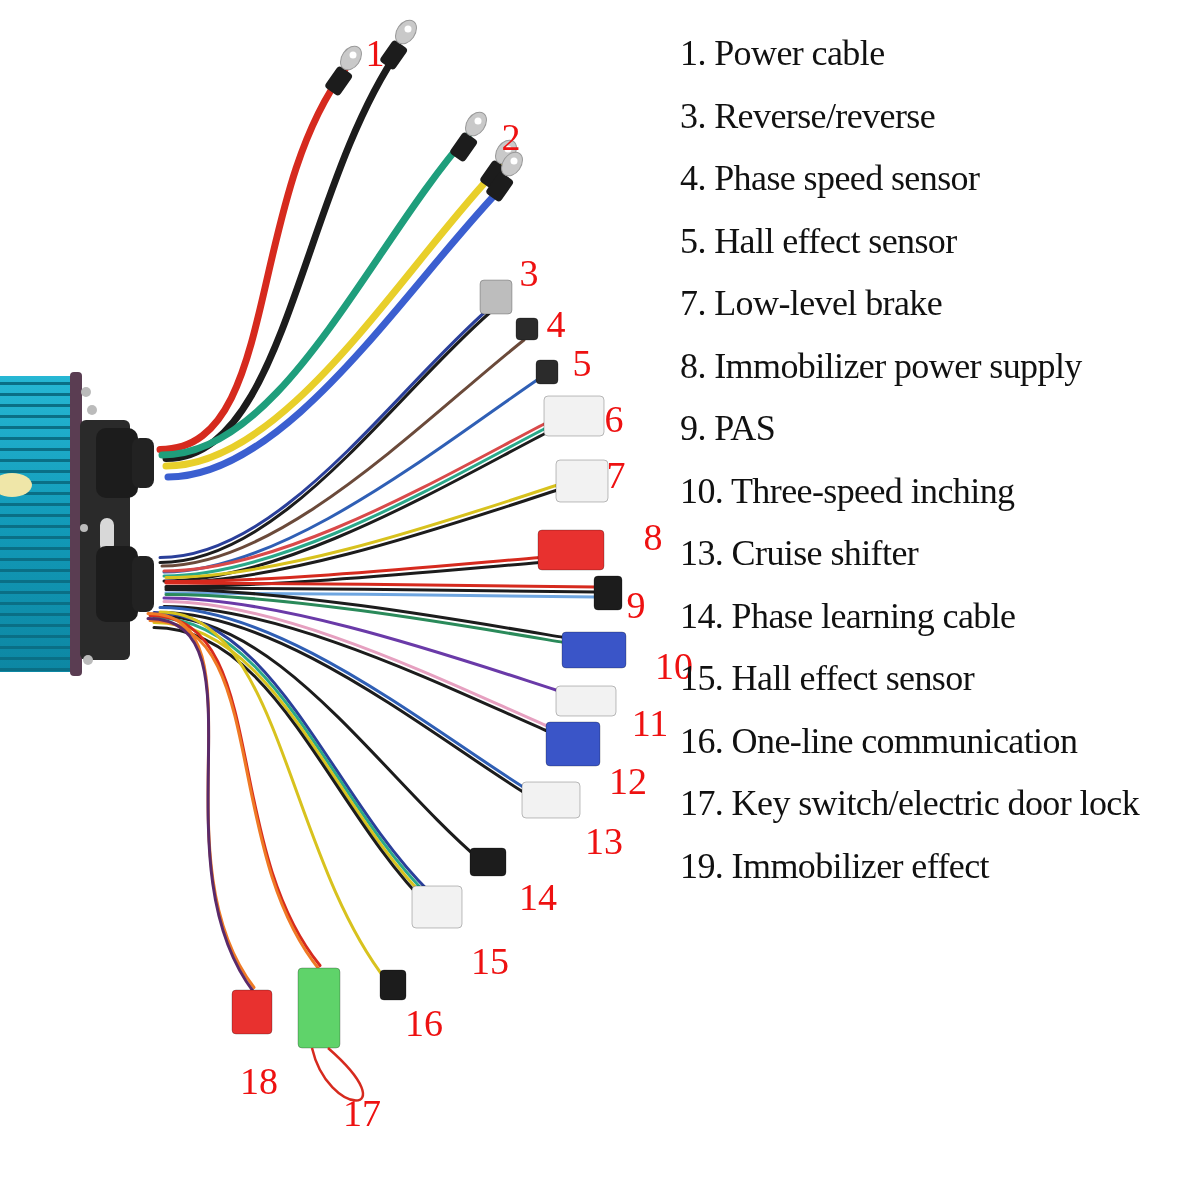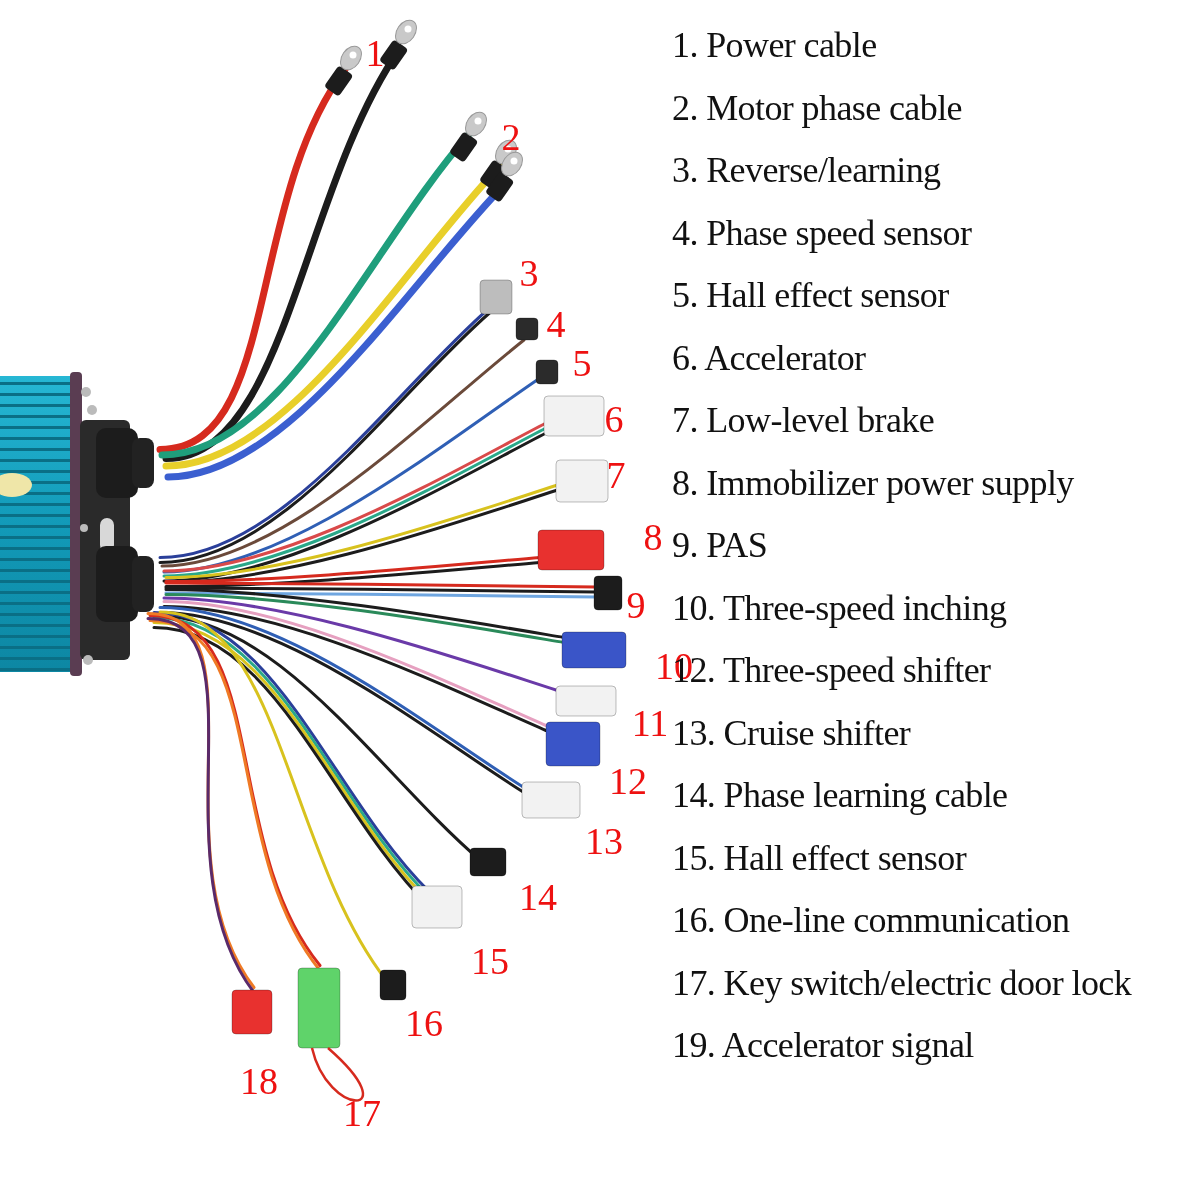--- a/index.html
+++ b/index.html
@@ -1,18 +1,18 @@
 <!DOCTYPE html>
 <html><head>
 <meta charset="utf-8">
 <style>
   html, body { margin: 0; padding: 0; background: #ffffff; }
   body { width: 1200px; height: 1200px; position: relative; overflow: hidden; font-family: "DejaVu Serif", serif; }
   #scene { position: absolute; left: 0; top: 0; width: 1200px; height: 1200px; }
-  .legend { position: absolute; left: 668px; top: 18px; margin: 4px; padding: 0; list-style: none; }
+  .legend { position: absolute; left: 668px; top: 18px; margin: 12px; padding: 0; list-style: none; }
   .legend li { height: 62.5px; line-height: 46px; font-family: "Liberation Serif", serif; font-size: 36px; color: #111111; white-space: nowrap; letter-spacing: -0.6px; }
   .callout { font-family: "Liberation Serif", serif; font-size: 38px; fill: #ee1111; }
 </style>
 </head>
 <body>
 
 <svg id="scene" viewBox="0 0 1200 1200" xmlns="http://www.w3.org/2000/svg">
   <defs>
     <linearGradient id="finGrad" x1="0" y1="0" x2="0" y2="1">
       <stop offset="0" stop-color="#26b7d4"></stop>
@@ -155,29 +155,26 @@
       <text x="538" y="910" text-anchor="middle" class="callout">14</text>
       <text x="490" y="974" text-anchor="middle" class="callout">15</text>
       <text x="424" y="1036" text-anchor="middle" class="callout">16</text>
       <text x="362" y="1126" text-anchor="middle" class="callout">17</text>
       <text x="259" y="1094" text-anchor="middle" class="callout">18</text>
     </g>
 </svg>
 
 <ul class="legend" id="legend">
     <li><span>1. </span><span>Power cable</span></li>
-    <li><span>2. </span><span>Motor phase cable</span></li>
-    <li><span>3. </span><span>Reverse/learning</span></li>
+    <li><span>3. </span><span>Reverse/reverse</span></li>
     <li><span>4. </span><span>Phase speed sensor</span></li>
     <li><span>5. </span><span>Hall effect sensor</span></li>
-    <li><span>6. </span><span>Accelerator</span></li>
     <li><span>7. </span><span>Low-level brake</span></li>
     <li><span>8. </span><span>Immobilizer power supply</span></li>
     <li><span>9. </span><span>PAS</span></li>
     <li><span>10. </span><span>Three-speed inching</span></li>
-    <li><span>12. </span><span>Three-speed shifter</span></li>
     <li><span>13. </span><span>Cruise shifter</span></li>
     <li><span>14. </span><span>Phase learning cable</span></li>
     <li><span>15. </span><span>Hall effect sensor</span></li>
     <li><span>16. </span><span>One-line communication</span></li>
     <li><span>17. </span><span>Key switch/electric door lock</span></li>
-    <li><span>19. </span><span>Accelerator signal</span></li>
+    <li><span>19. </span><span>Immobilizer effect</span></li>
   </ul>
 
 </body></html>

